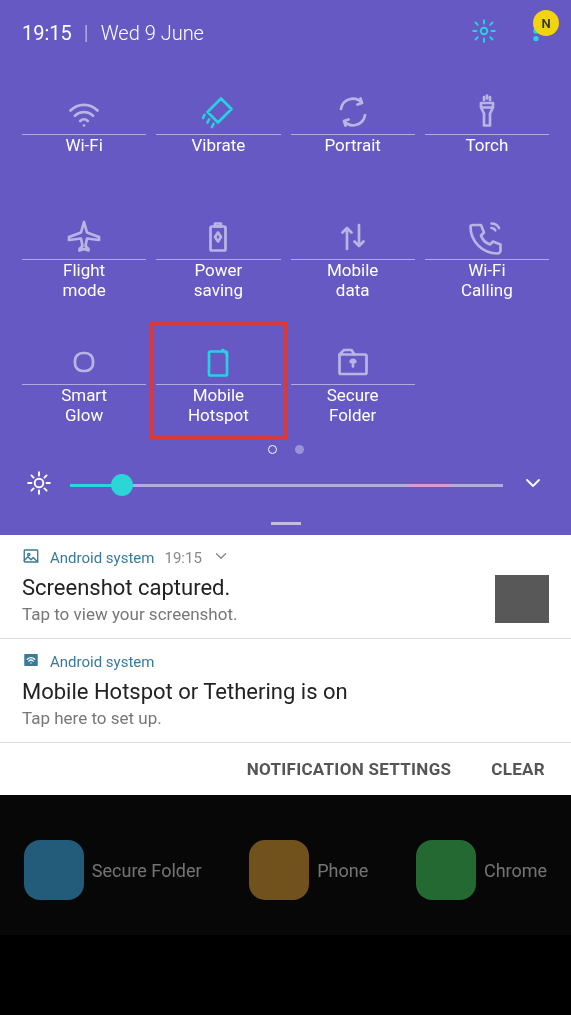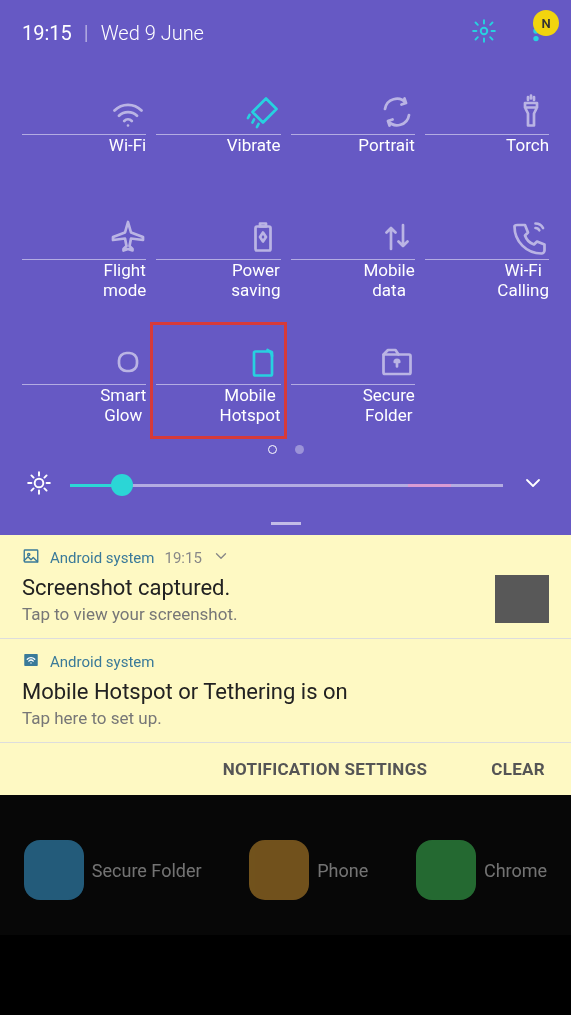--- a/index.html
+++ b/index.html
@@ -9,21 +9,21 @@
 .status-bar { display: flex; align-items: center; justify-content: space-between; padding: 18px 22px 10px; }
 .status-left { display: flex; align-items: center; gap: 12px; font-size: 20px; }
 .status-time { font-weight: 400; }
 .status-divider { color: rgba(255,255,255,.5); }
 .status-date { font-weight: 300; }
 .status-right { display: flex; align-items: center; gap: 26px; }
 .status-icon svg { width: 26px; height: 26px; }
 .avatar { width: 26px; height: 26px; border-radius: 50%; background: #f2d40e; color: #333; display: flex; align-items: center; justify-content: center; font-size: 13px; font-weight: 600; }
 
 .qs-grid { display: grid; grid-template-columns: repeat(4, 1fr); padding: 24px 22px 0; gap: 18px 10px; }
-.qs-tile { display: flex; flex-direction: column; align-items: flex-end; gap: 0; padding: 8px 0; cursor: pointer; }
+.qs-tile { display: flex; flex-direction: column; align-items: center; gap: 0; padding: 8px 0; cursor: pointer; }
 .qs-icon { height: 44px; display: flex; align-items: center; justify-content: center; }
 .qs-icon svg { width: 36px; height: 36px; }
 .qs-divider { width: 100%; border-bottom: 1px solid rgba(255,255,255,.5); }
 .qs-label { font-size: 17px; text-align: center; min-height: 46px; display: flex; align-items: flex-start; justify-content: center; }
 .dim { opacity: .55; }
 .active svg { stroke: #27d1e0; fill: none; }
 
 .hilite { position: relative; }
 .hilite::after { content:""; position:absolute; left:-6px; top:-10px; right:-6px; bottom:0; border: 3px solid #d63a3a; pointer-events:none; }
 
@@ -32,31 +32,31 @@
 .dot.hollow { background:transparent; border:1.5px solid #fff; }
 
 .brightness { display:flex; align-items:center; gap:18px; padding: 2px 26px 18px; }
 .bright-icon svg { width:26px; height:26px; }
 .slider { flex:1; height:3px; background: linear-gradient(90deg, #2bd6d6 0 12%, rgba(255,255,255,.5) 12% 78%, #d99bd4 78% 88%, rgba(255,255,255,.5) 88% 100%); position:relative; }
 .slider-thumb { position:absolute; left:12%; top:50%; width:22px; height:22px; background:#2bd6d6; border-radius:50%; transform:translate(-50%,-50%); }
 .expand svg { width:24px; height:24px; }
 .handle { display:flex; justify-content:center; padding:4px 0 10px; }
 .handle span { width:30px; height:3px; background:rgba(255,255,255,.6); display:block; }
 
-.notifs { background:#fef9c3; color:#222; }
+.notifs { background:#ffffff; color:#222; }
 .notif { padding: 12px 22px 14px; border-bottom:1px solid #ddd; }
 .notif-head { display:flex; align-items:center; gap:10px; font-size:15px; color:#3a7a99; }
 .notif-head .time { color:#888; }
 .notif-head svg { width:18px; height:18px; }
 .notif-body { display:flex; justify-content:space-between; margin-top:6px; gap:28px; }
 .notif-title { font-size:22px; color:#222; margin-bottom:4px; }
 .notif-sub { font-size:17px; color:#777; }
 .thumb { width:54px; height:48px; background:#585858; flex-shrink:0; }
 
-.notif-actions { display:flex; justify-content:flex-end; gap:64px; padding:16px 26px; font-weight:700; font-size:17px; color:#555; letter-spacing:.3px; }
+.notif-actions { display:flex; justify-content:flex-end; gap:40px; padding:16px 26px; font-weight:700; font-size:17px; color:#555; letter-spacing:.3px; }
 
 .homescreen { background:#070707; height: 140px; display:flex; justify-content:space-around; align-items:center; padding-top:10px; }
 .app { display:flex; flex-direction:row; align-items:center; gap:8px; opacity:.55; }
 .app-icon { width:60px; height:60px; border-radius:16px; display:flex; align-items:center; justify-content:center; }
 .app-label { color:#ccc; font-size:18px; }
 
 svg { stroke: currentColor; fill: none; stroke-width: 1.8; stroke-linecap: round; stroke-linejoin: round; }
 </style>
 </head>
 <body>

